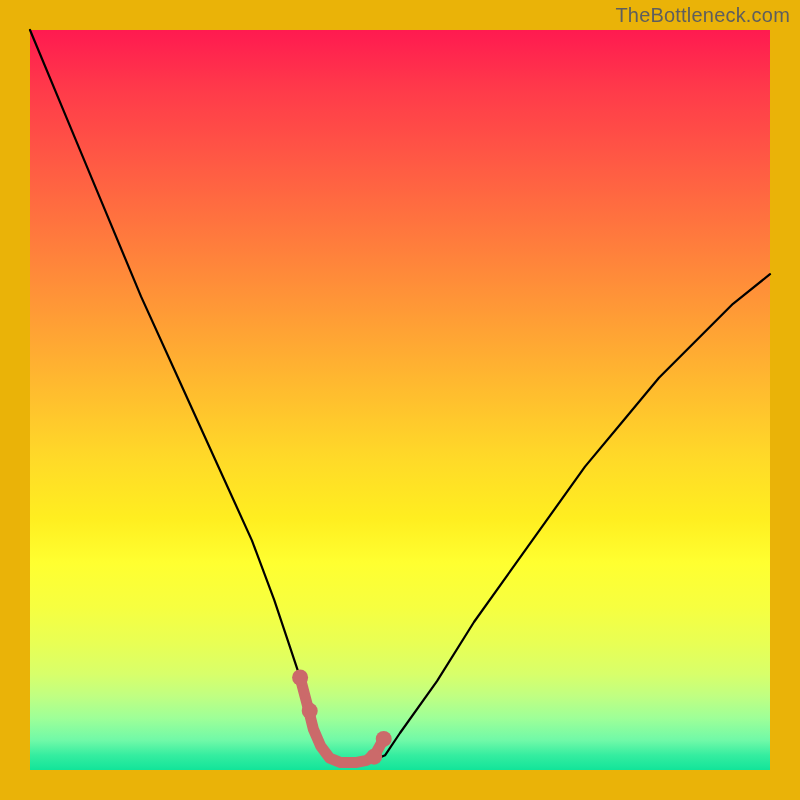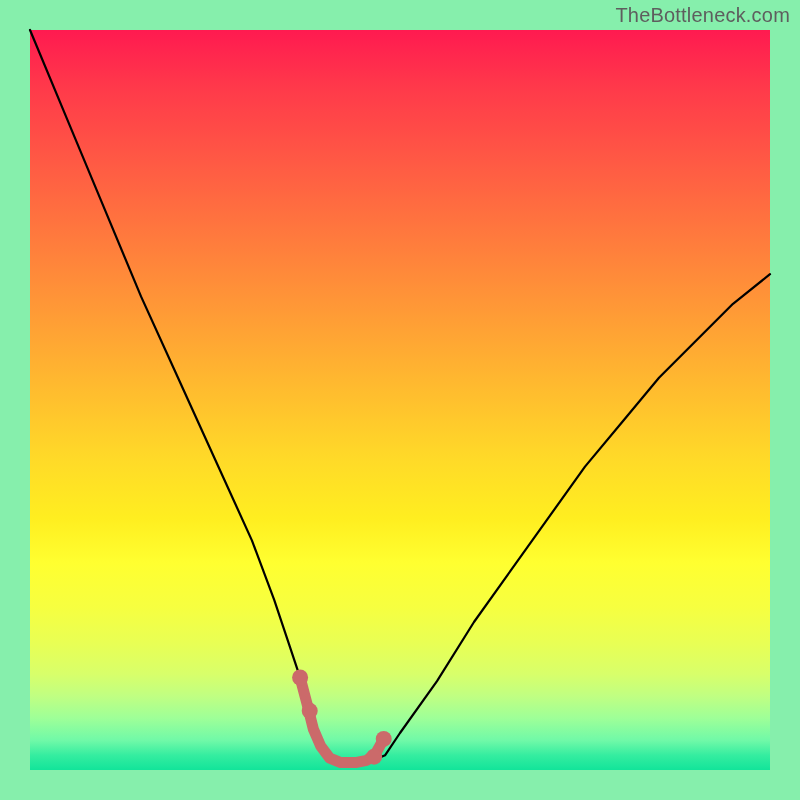--- a/index.html
+++ b/index.html
@@ -8,21 +8,21 @@
     width: 800px;
     height: 800px;
     background: #000;
     font-family: Arial, Helvetica, sans-serif;
     overflow: hidden;
   }
   .outer {
     position: relative;
     width: 800px;
     height: 800px;
-    background: #86efac;
+    background: #eab308;
   }
   .plot {
     position: absolute;
     left: 30px;
     top: 30px;
     width: 740px;
     height: 740px;
     
     background: linear-gradient(
       to bottom,

